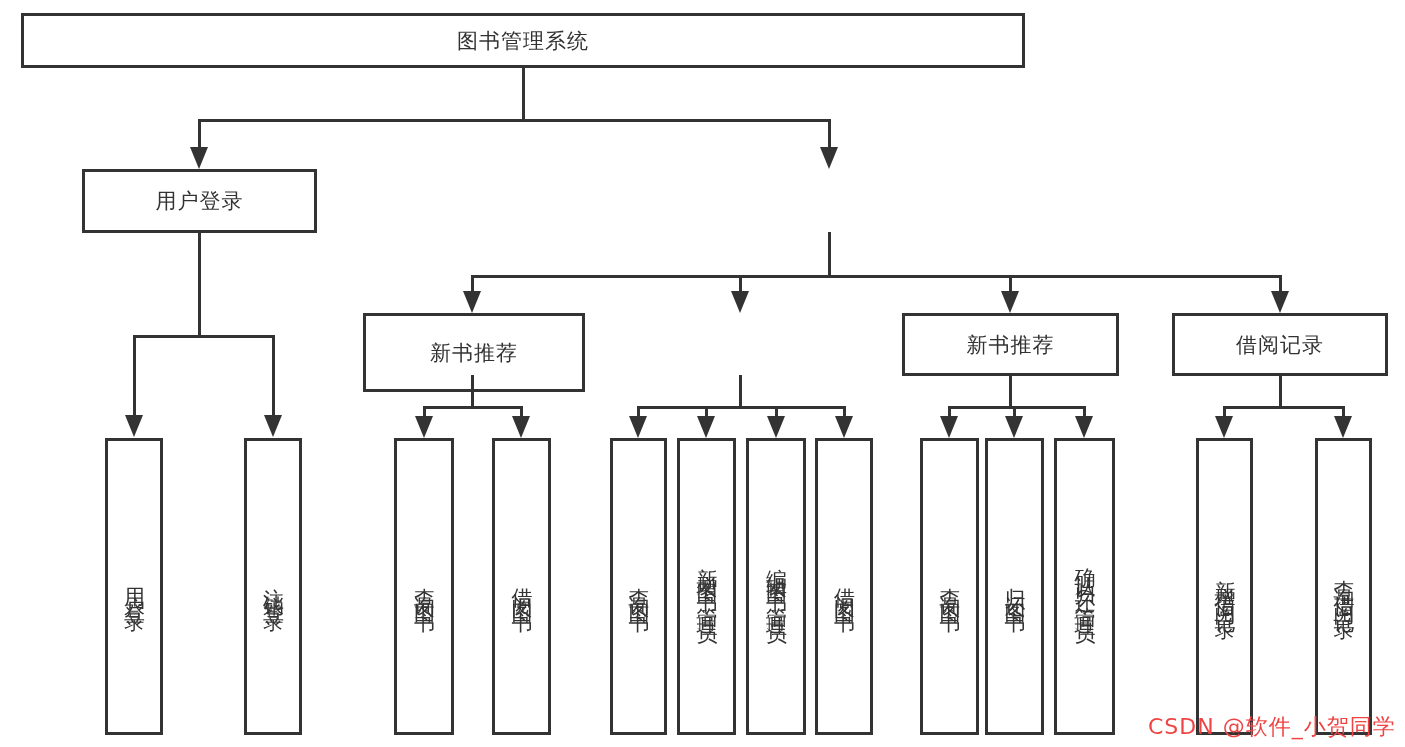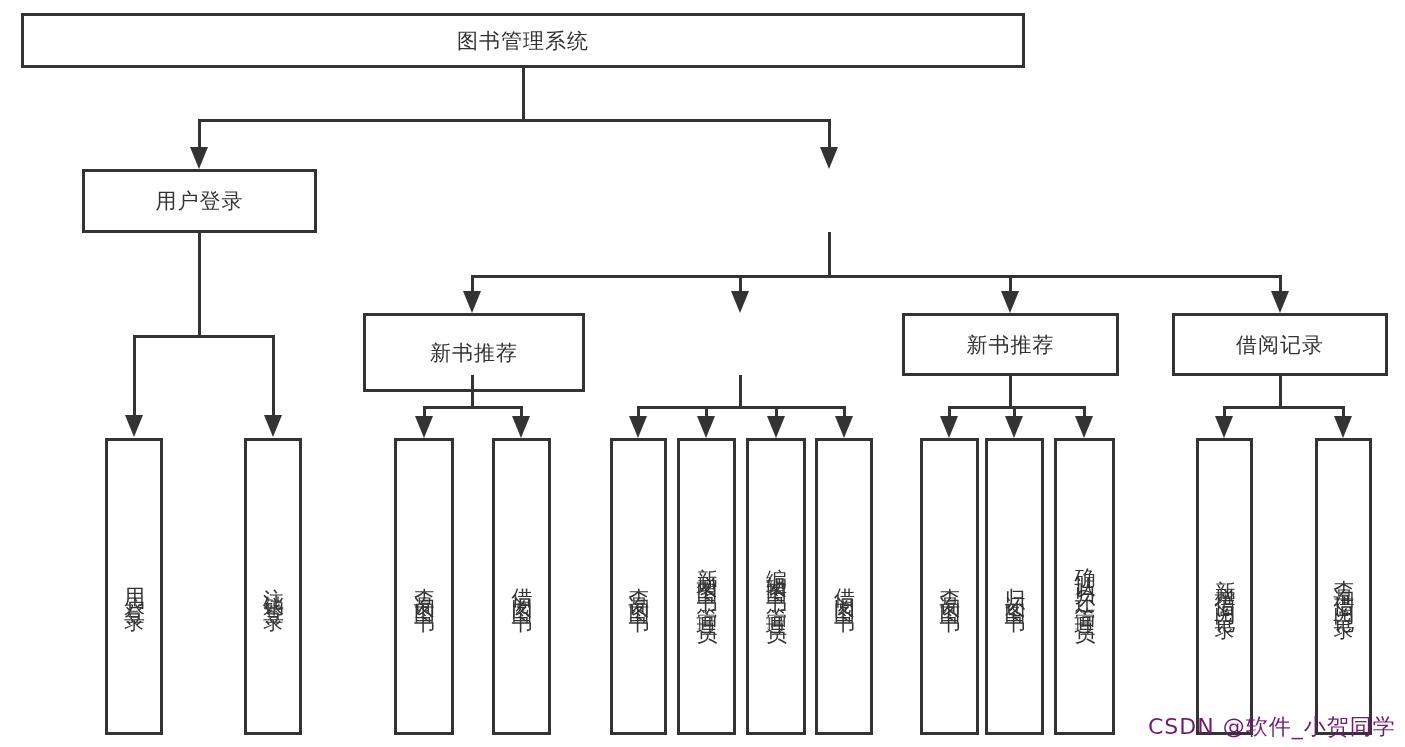--- a/index.html
+++ b/index.html
@@ -28,21 +28,21 @@
   .arrowhead{
     position:absolute;width:0;height:0;
     border-left:9px solid transparent;
     border-right:9px solid transparent;
     border-top:22px solid #333333;
   }
   #watermark{
     position:absolute;
     left:1148px;top:712px;
     font-size:22px;
-    color:#701a75;
+    color:#ef4444;
     letter-spacing:1px;
     z-index:6;
     white-space:nowrap;
   }
 </style>
 </head>
 <body>
 
 <div id="canvas">
 

